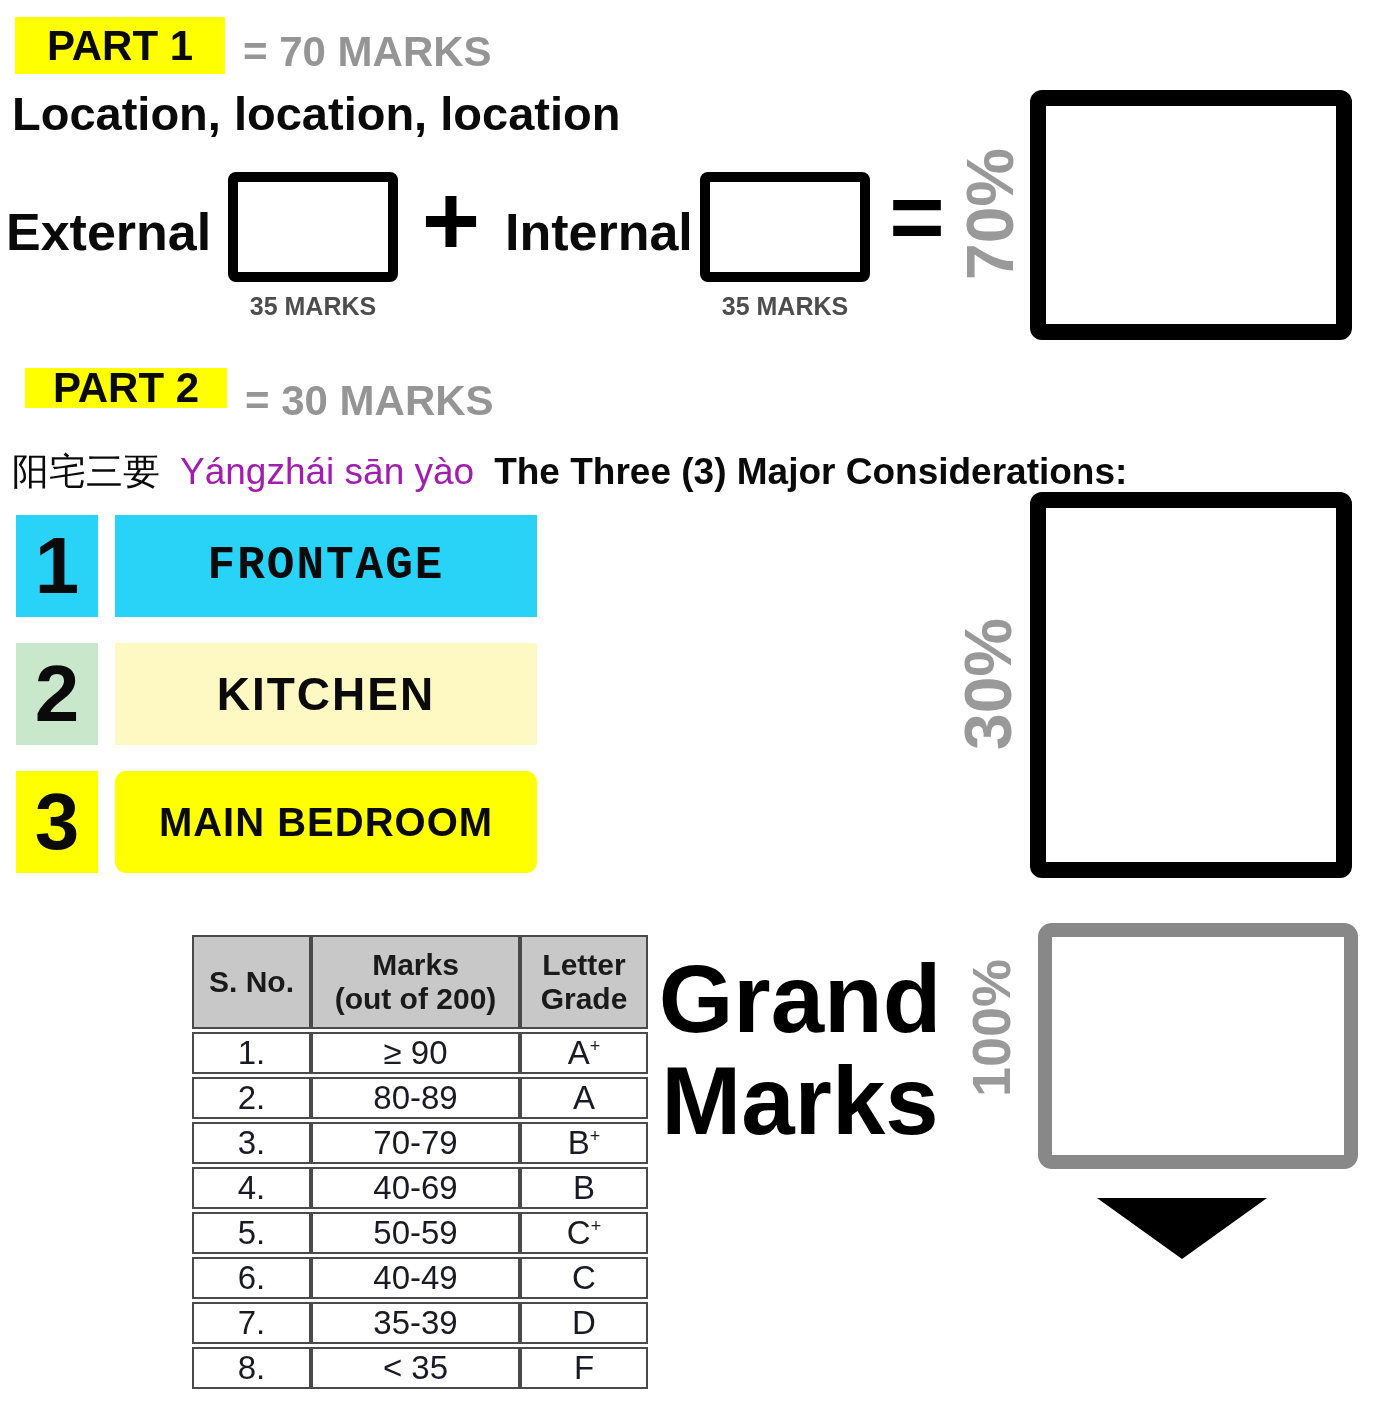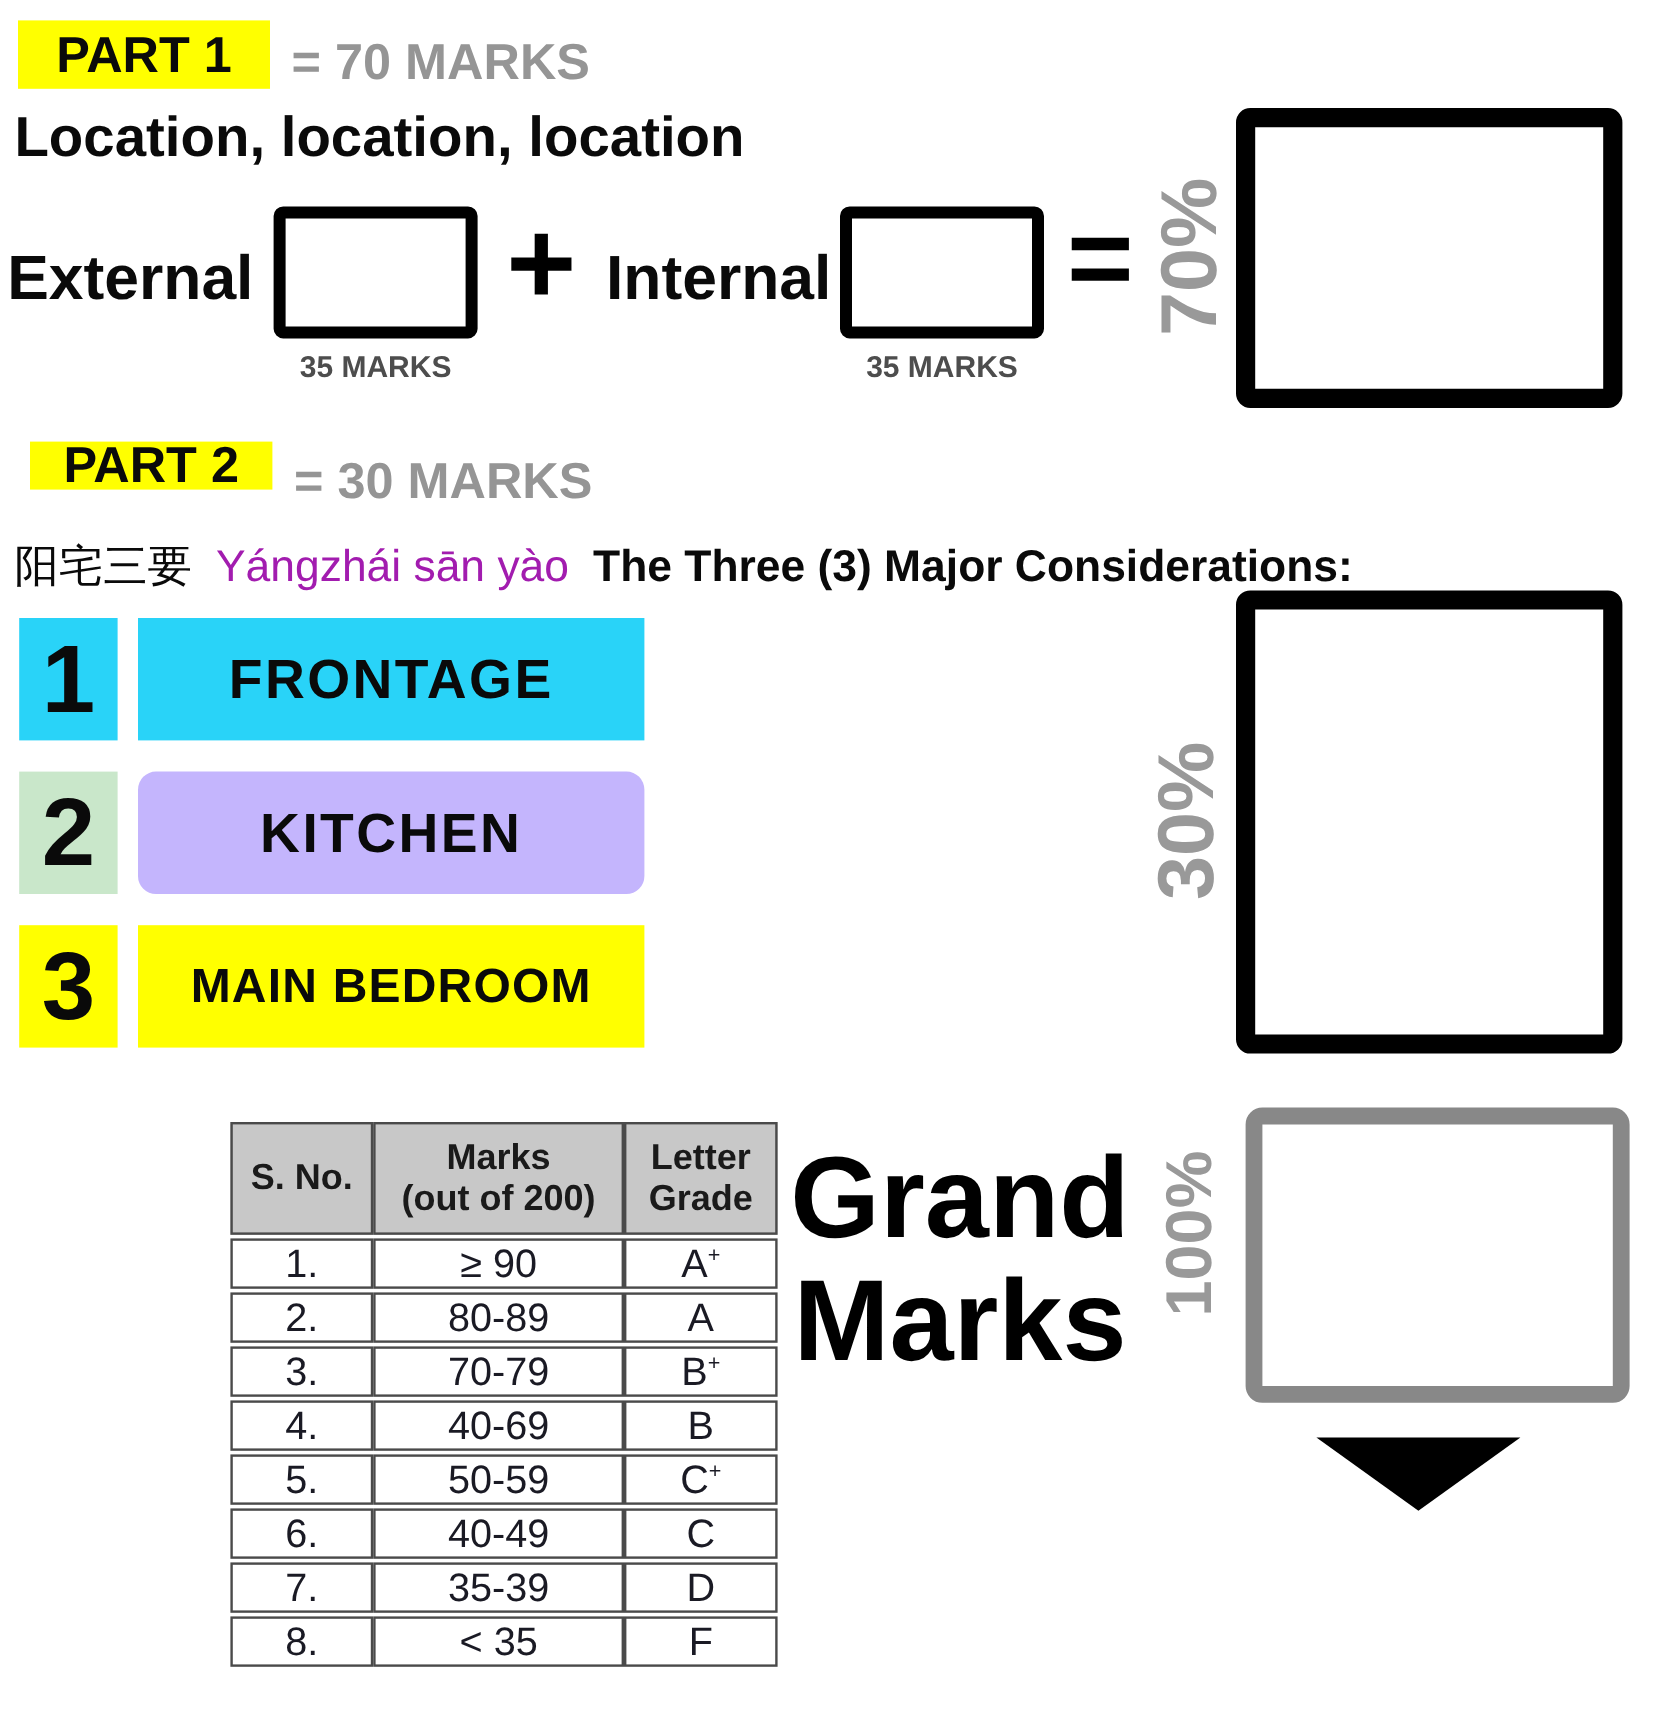--- a/index.html
+++ b/index.html
@@ -82,21 +82,21 @@
   .c-num{
     position:absolute;left:16px;width:82px;height:102px;
     display:flex;align-items:center;justify-content:center;
     font-weight:bold;font-size:80px;color:#0a0a0a;
   }
   .c-label{
     position:absolute;left:115px;width:422px;height:102px;
     display:flex;align-items:center;justify-content:center;
     font-weight:bold;font-size:46px;color:#0a0a0a;letter-spacing:2px;
   }
-  .c-label.small{font-size:40px;letter-spacing:1px;}
+  .c-label.small{font-size:40px;letter-spacing:1px;border-radius:11px;}
 
   
   #grading-table{
     position:absolute;left:192px;top:932px;
     border-collapse:separate;border-spacing:0 3px;
   }
   #grading-table th{
     background:#c8c8c8;border:2px solid #4a4a4a;
     font-weight:bold;font-size:30px;color:#1a1a1a;
     height:90px;line-height:1.12;white-space:pre-line;
@@ -152,25 +152,25 @@
 
   <div class="abs" id="considerations-line">
     <span id="considerations-chinese">阳宅三要</span>
     <span id="considerations-pinyin">Yángzhái sān yào</span>
     <span id="considerations-title">The Three (3) Major Considerations:</span>
   </div>
 
   <div class="abs" id="considerations-list" style="left:0;top:0;">
       <div class="c-row" style="top: 515px;">
         <div class="c-num" style="background: rgb(41, 211, 248);">1</div>
-        <div class="c-label" style="background: rgb(41, 211, 248);">FRONTAGE</div>
+        <div class="c-label" style="background: rgb(41, 211, 248); font-family: Liberation Mono, monospace;">FRONTAGE</div>
       </div>
       <div class="c-row" style="top: 643px;">
         <div class="c-num" style="background: rgb(201, 231, 202);">2</div>
-        <div class="c-label" style="background: #c4b5fd; border-radius: 15px;">KITCHEN</div>
+        <div class="c-label" style="background: #fef9c3;">KITCHEN</div>
       </div>
       <div class="c-row" style="top: 771px;">
         <div class="c-num" style="background: rgb(255, 255, 0);">3</div>
         <div class="c-label small" style="background: rgb(255, 255, 0);">MAIN BEDROOM</div>
       </div>
     </div>
 
   <div class="abs pct-label" id="pct-30">30%</div>
   <div class="abs score-box-big" id="box-30"></div>
 

